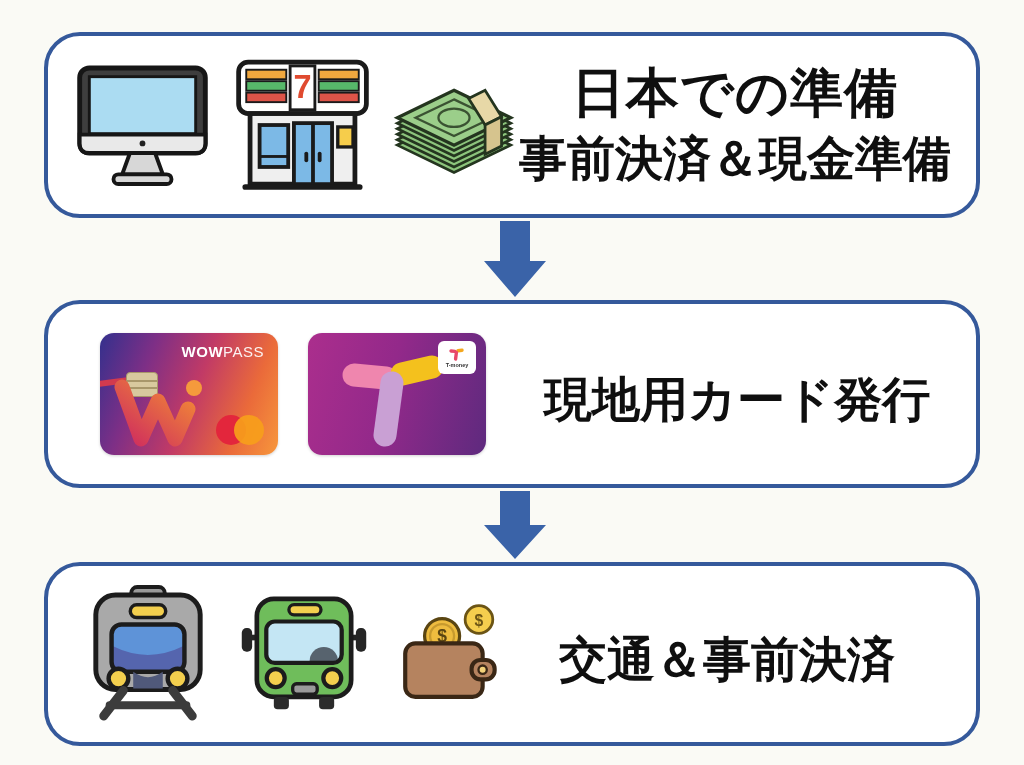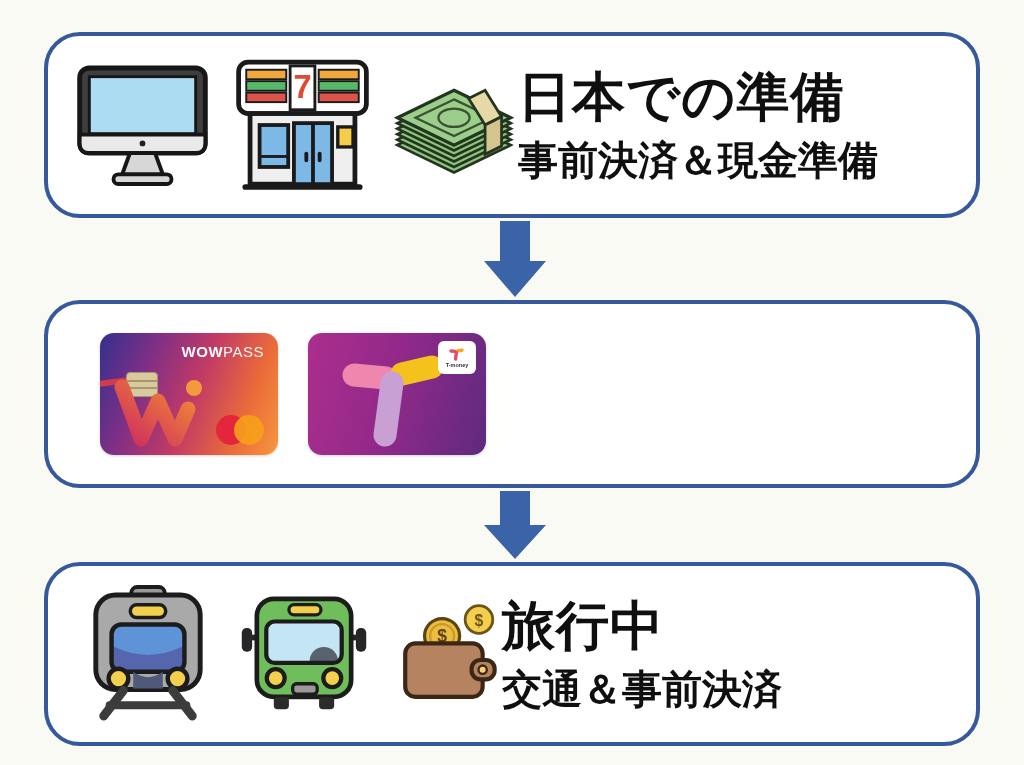--- a/index.html
+++ b/index.html
@@ -13,23 +13,23 @@
   }
   #box1{top:32px;height:186px;padding:0 24px 0 22px;}
   #box2{top:300px;height:188px;padding:0 24px 0 52px;gap:36px;}
   #box3{top:562px;height:184px;padding:0 24px 0 36px;}
 
   .icon-row{display:flex;align-items:center;}
   #box1 .icon-row{gap:16px;}
   #box2 .icon-row{gap:30px;}
   #box3 .icon-row{gap:26px;}
 
-  .step-text{flex:1;text-align:left;color:#0f0f0f;}
+  .step-text{flex:1;text-align:center;color:#0f0f0f;}
   .step-title{font-size:53px;font-weight:800;line-height:1.08;letter-spacing:1px;}
-  .step-subtitle{font-size:40px;font-weight:800;line-height:1.1;margin-top:12px;letter-spacing:0px;}
+  .step-subtitle{font-size:48px;font-weight:800;line-height:1.1;margin-top:12px;letter-spacing:0px;}
 
   .flow-arrow{position:absolute;left:484px;}
   #arrow1{top:221px;}
   #arrow2{top:491px;}
 
   
   .card{width:178px;height:122px;border-radius:14px;position:relative;overflow:hidden;box-shadow:0 1px 3px rgba(0,0,0,.18);}
   .card-wowpass{background:linear-gradient(112deg,#33308d 0%,#7e2f86 26%,#c13a66 52%,#ea6a3a 78%,#f7973c 100%);}
   .wow-brand{position:absolute;top:10px;right:14px;font-size:15px;color:#fff;letter-spacing:.5px;}
   .wow-brand .b{font-weight:800;}
@@ -150,20 +150,21 @@
             <path d="M2,3 L6,3.4" stroke="#e8486a" stroke-width="3.4" stroke-linecap="round" fill="none"></path>
             <path d="M9,2.8 L13,2.2" stroke="#f4a71d" stroke-width="3.4" stroke-linecap="round" fill="none"></path>
             <path d="M7.4,4.4 L6.6,11" stroke="#e8486a" stroke-width="3.4" stroke-linecap="round" fill="none"></path>
           </svg>
           <div class="t-badge-label">T-money</div>
         </div>
       </div>
     </div>
 
     <div class="step-text">
+      <div class="step-subtitle">現地用カード発行</div>
     </div>
   </div>
 
   <svg class="flow-arrow" id="arrow2" width="62" height="68" viewBox="0 0 62 68">
     <polygon points="16,0 46,0 46,34 62,34 31,68 0,34 16,34" fill="#3a63a8"></polygon>
   </svg>
 
   <div class="step-box" id="box3">
     <div class="icon-row">
 
@@ -205,18 +206,17 @@
         <circle cx="50" cy="38" r="19" fill="#eebc3f" stroke="#5a4512" stroke-width="3.5"></circle>
         <circle cx="50" cy="38" r="13" fill="none" stroke="#c79a2e" stroke-width="2.5"></circle>
         <text x="50" y="45" font-size="19" font-weight="bold" fill="#5a4512" text-anchor="middle">$</text>
         <rect x="10" y="46" width="84" height="58" rx="11" fill="#b5835f" stroke="#3a2715" stroke-width="4.5"></rect>
         <rect x="82" y="64" width="25" height="21" rx="9.5" fill="#b5835f" stroke="#3a2715" stroke-width="4.5"></rect>
         <circle cx="94" cy="74.5" r="4.5" fill="#f3d27a" stroke="#3a2715" stroke-width="2.5"></circle>
       </svg>
     </div>
 
     <div class="step-text">
-      <div class="step-title">旅行中</div>
       <div class="step-subtitle">交通＆事前決済</div>
     </div>
   </div>
 
 </div>
 
 </body></html>

